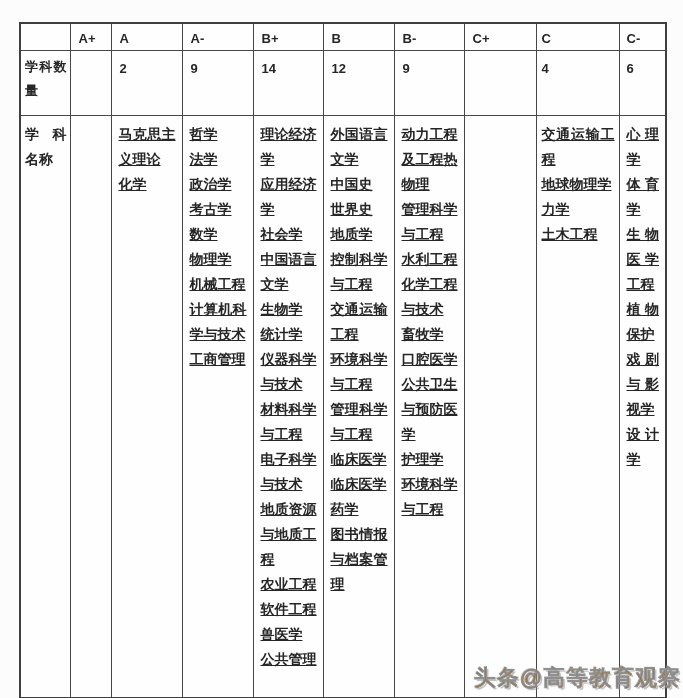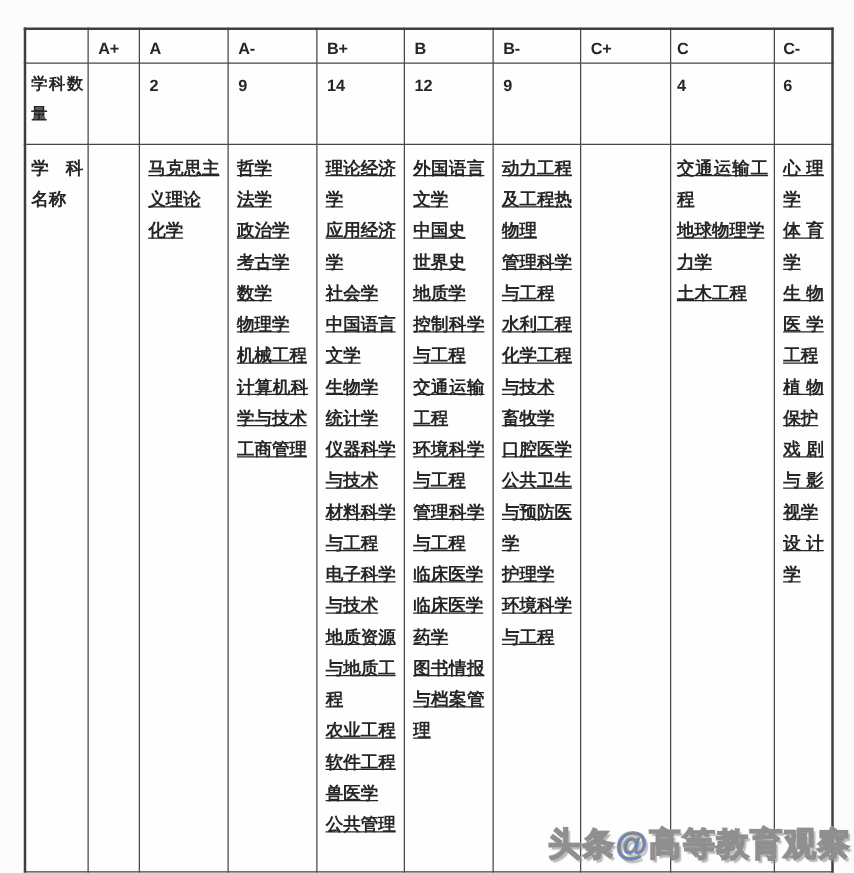--- a/index.html
+++ b/index.html
@@ -75,24 +75,24 @@
     margin: 0;
     text-align: justify;
     text-justify: inter-character;
     word-break: normal;
     text-decoration: underline;
   }
   .watermark {
     position: absolute;
     right: 2px;
     bottom: 5px;
-    font-size: 26px;
-    font-weight: bold;
+    font-size: 22px;
+    font-weight: normal;
     letter-spacing: 1px;
-    color: #3b82f6;
+    color: #a16207;
     -webkit-text-stroke: 1.2px #8f8f8f;
     text-shadow: 2px 2px 1px rgba(145,145,145,0.65), -1px -1px 0 rgba(200,200,200,0.6);
     white-space: nowrap;
   }
 </style>
 </head>
 <body>
 
 <div class="page">
   <table class="eval-table">

